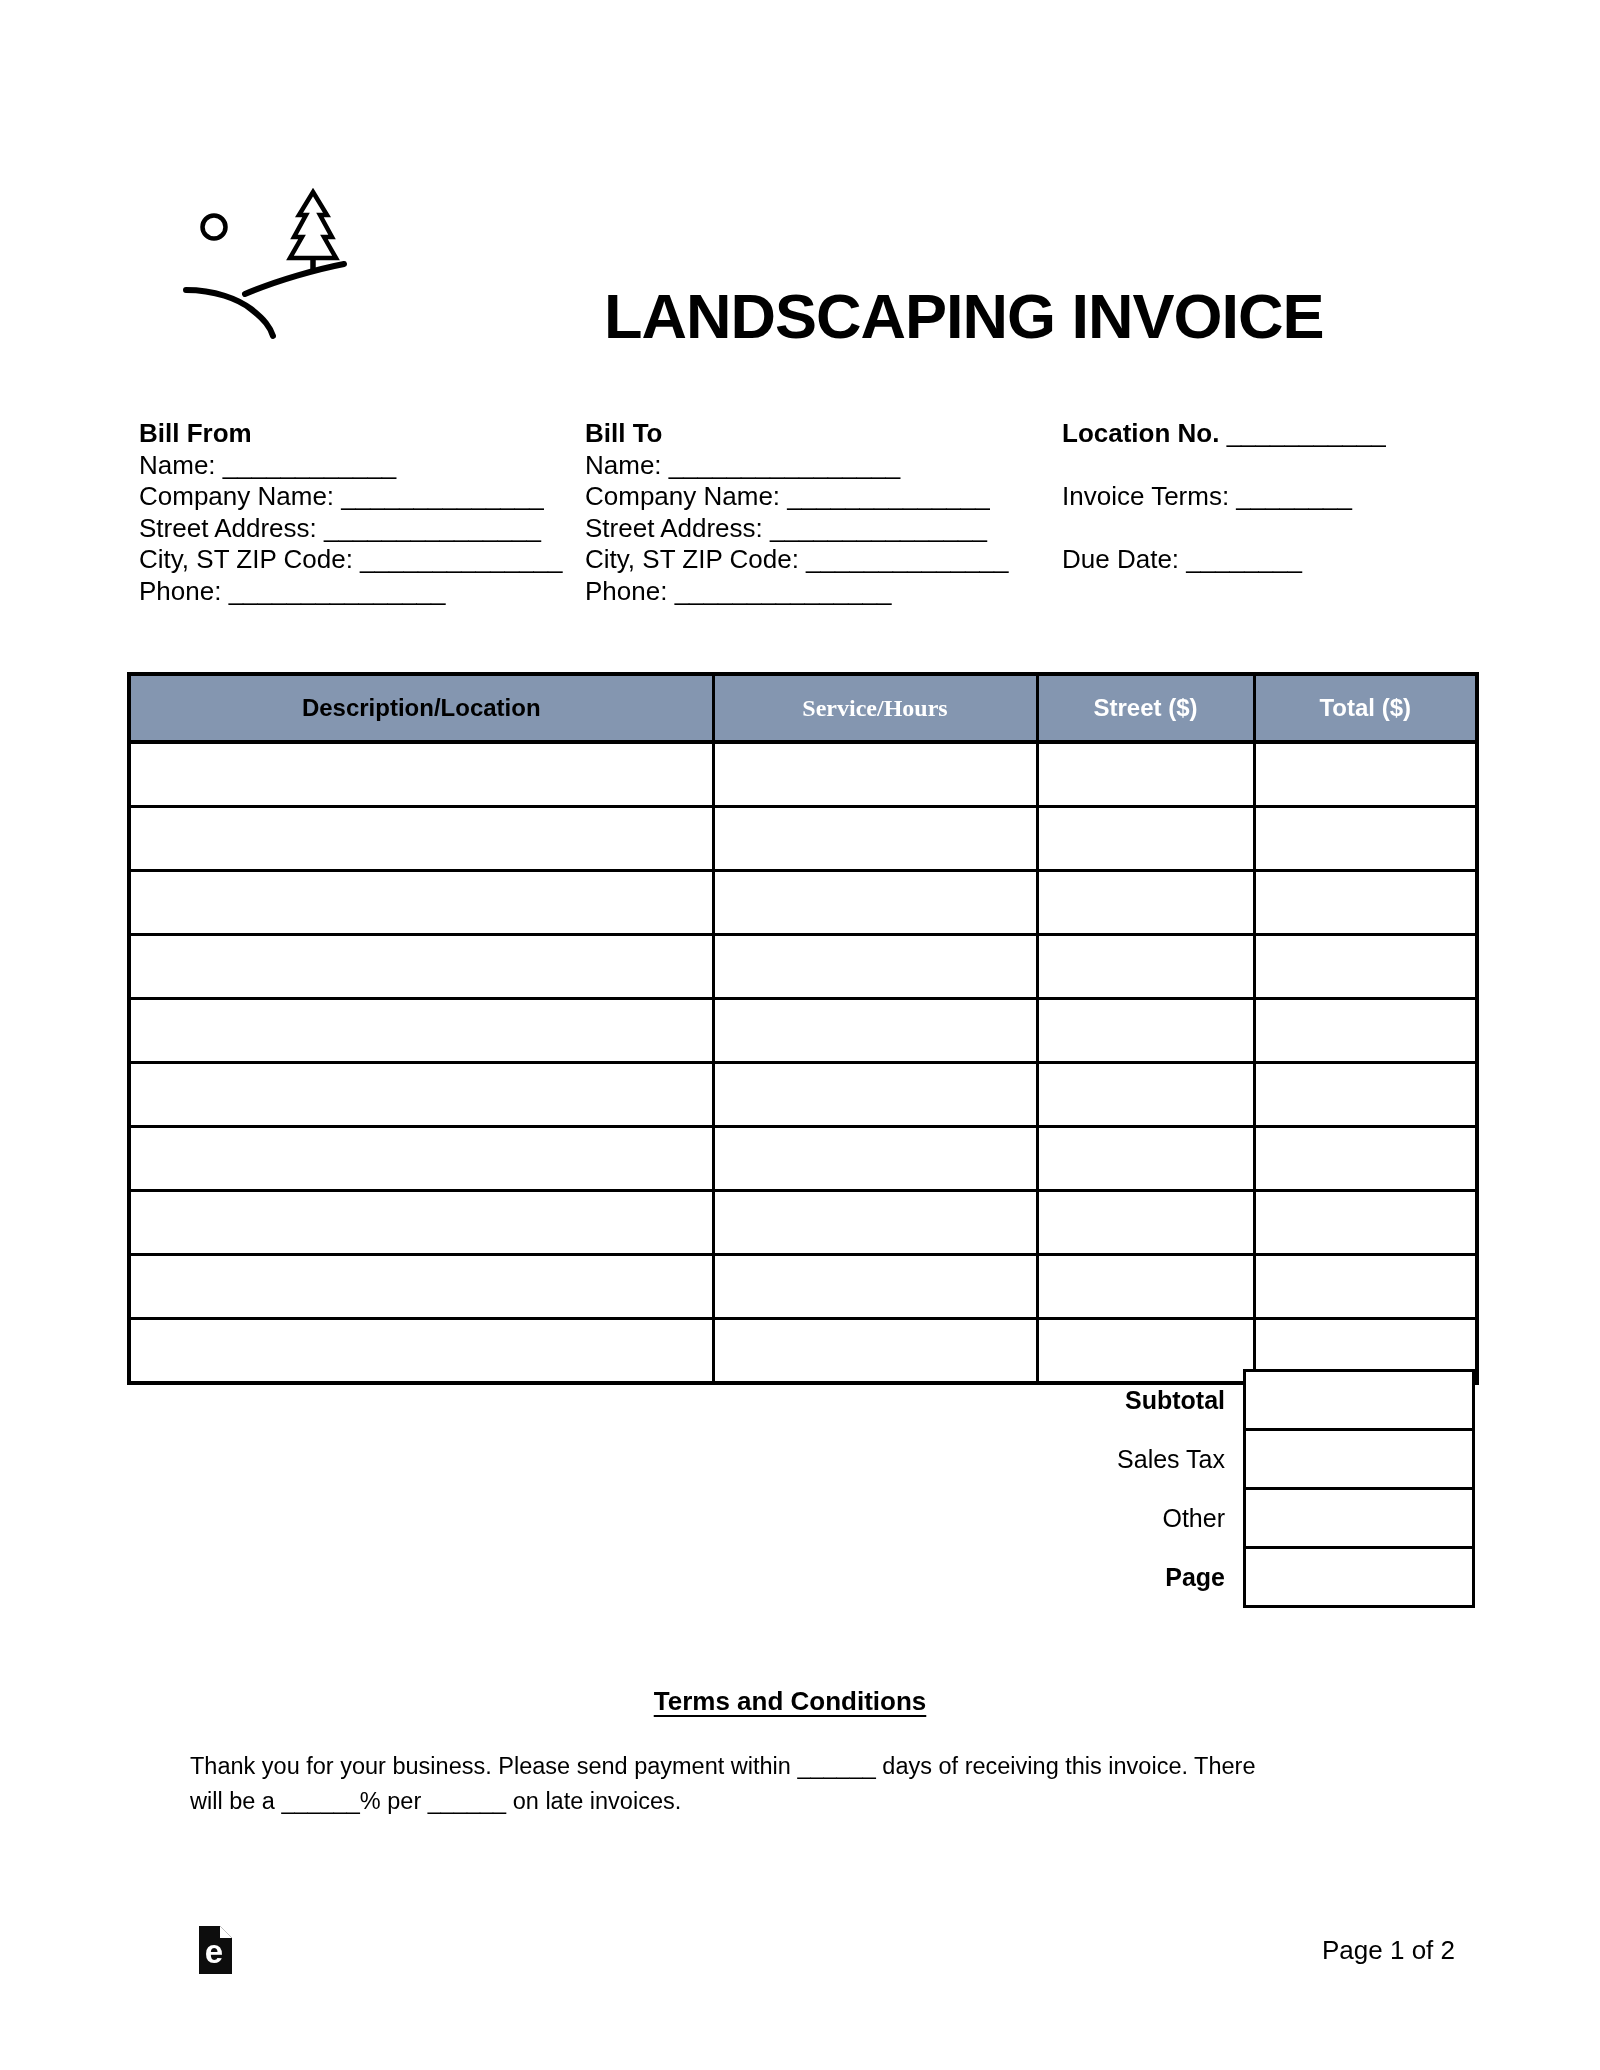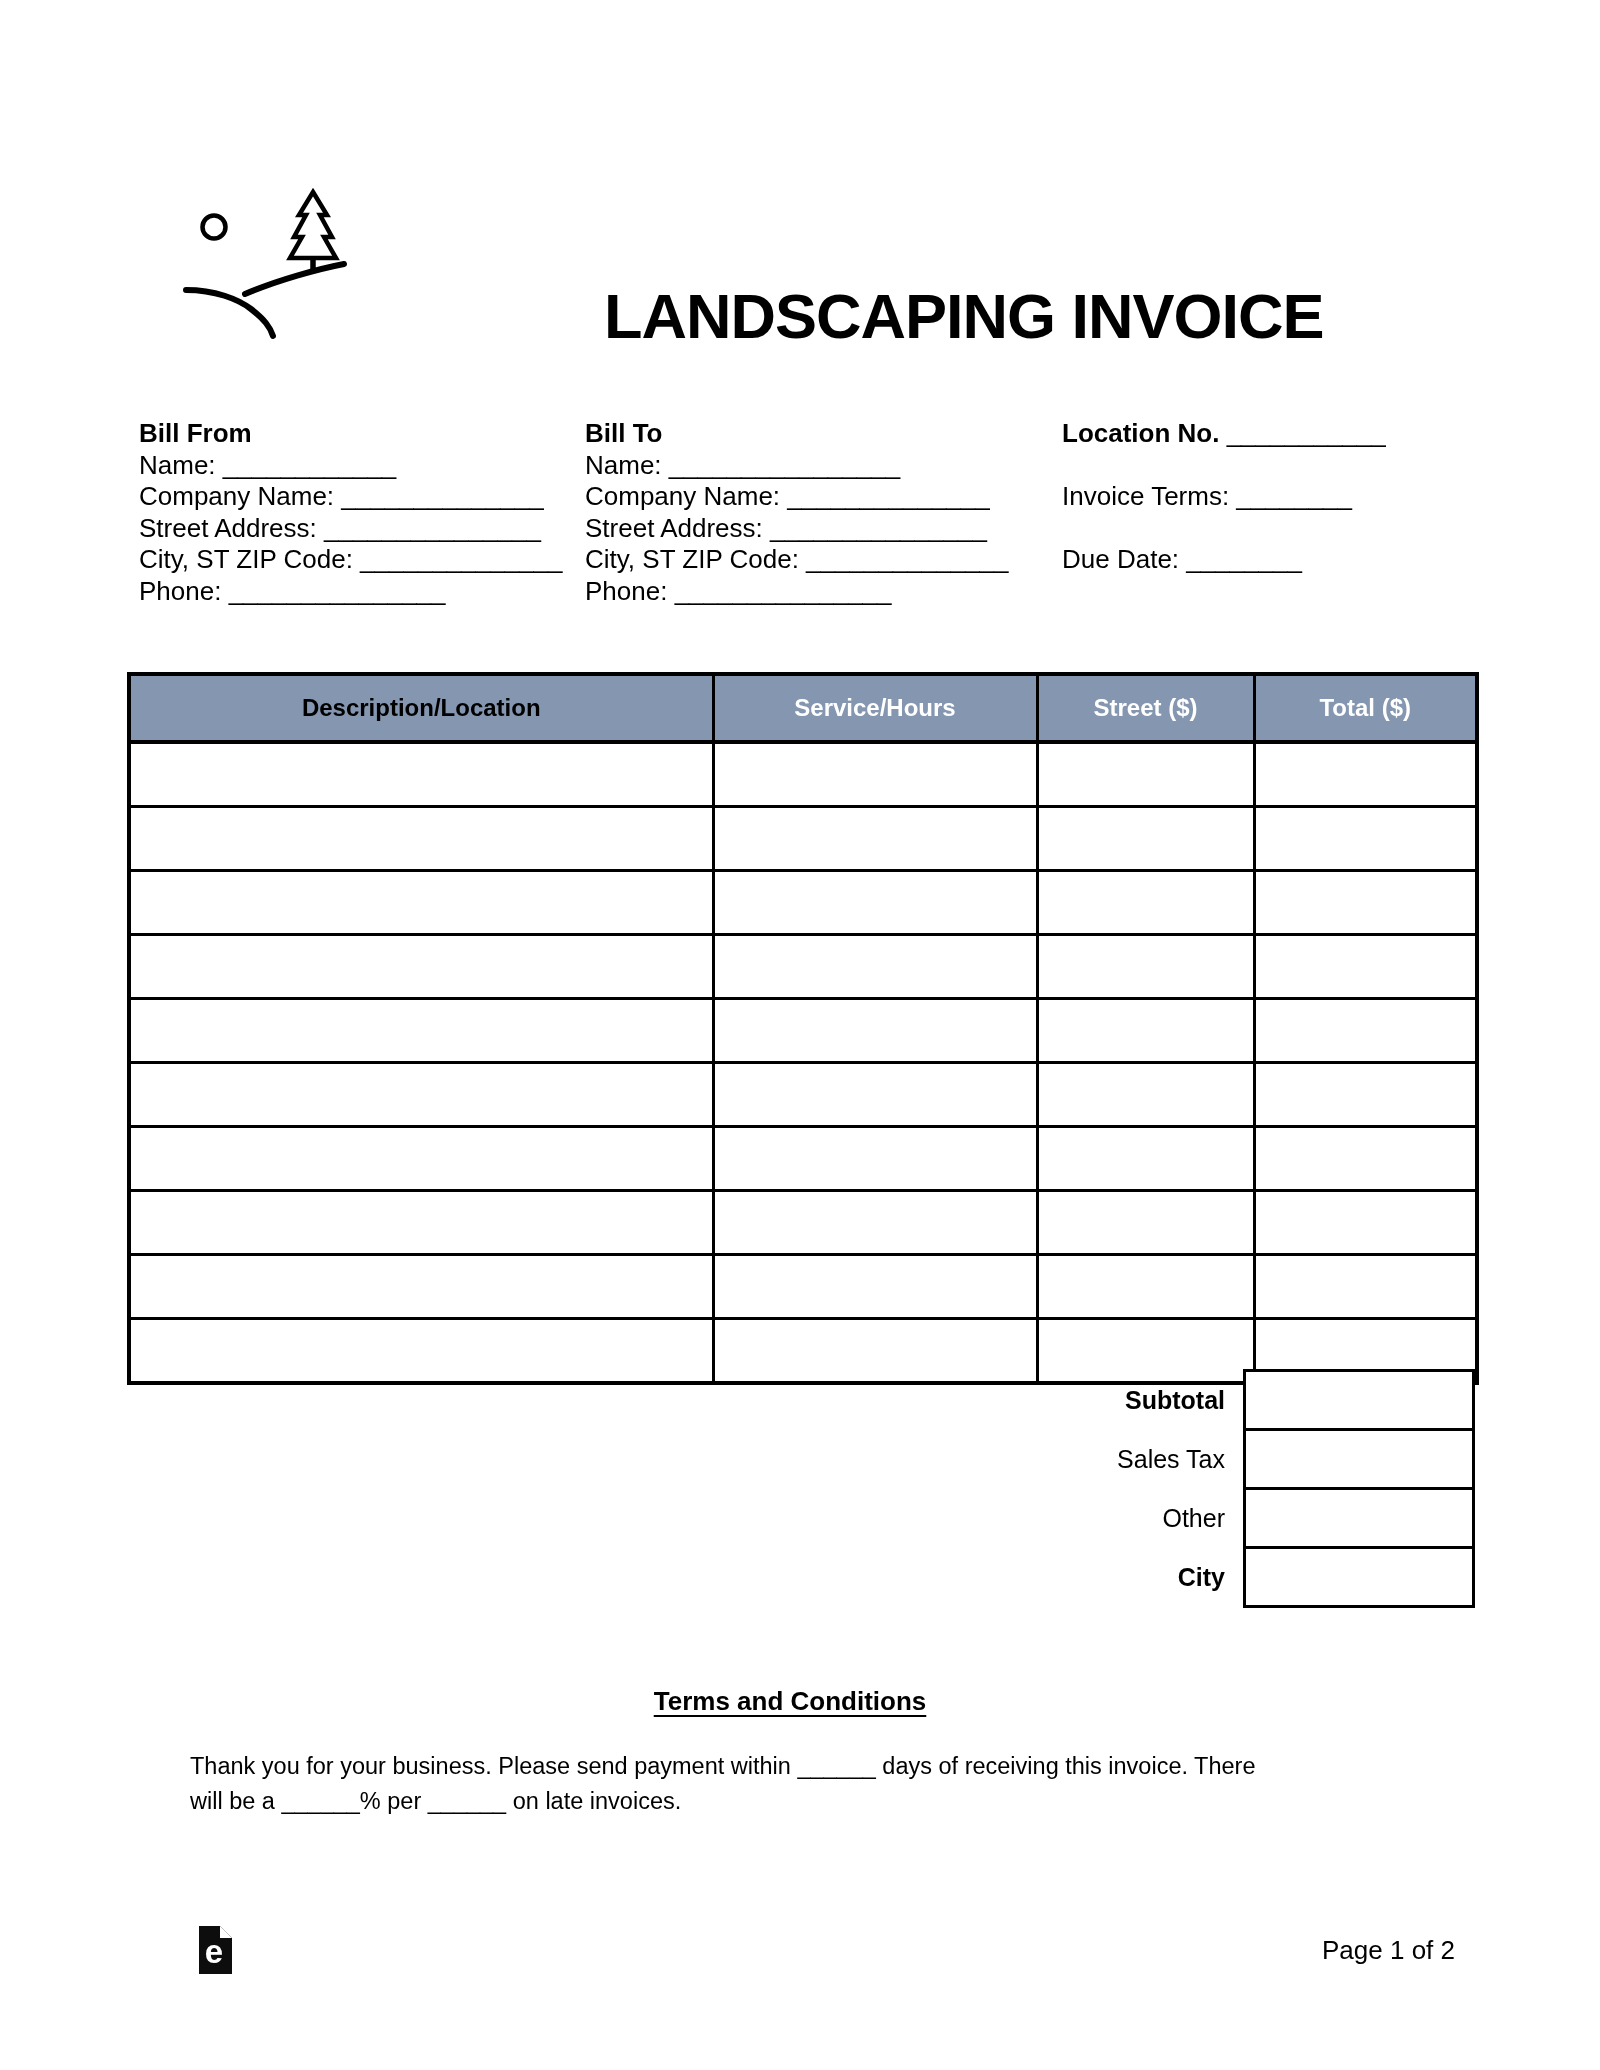--- a/index.html
+++ b/index.html
@@ -112,21 +112,21 @@
   <table class="inv-table">
     <colgroup>
       <col class="col-desc">
         <col class="col-serv">
         <col class="col-price">
         <col class="col-total">
     </colgroup>
     <thead>
       <tr>
         <th style="background: rgb(132, 150, 176); color: #000000;">Description/Location</th>
-        <th style="background: rgb(132, 150, 176); color: rgb(255, 255, 255);">Service/Hours</th>
+        <th style="background: rgb(132, 150, 176); color: rgb(255, 255, 255); font-family: Liberation Serif, serif;">Service/Hours</th>
         <th style="background: rgb(132, 150, 176); color: rgb(255, 255, 255);">Street ($)</th>
         <th style="background: rgb(132, 150, 176); color: rgb(255, 255, 255);">Total ($)</th>
       </tr>
     </thead>
     <tbody>
         <tr>
           <td></td>
           <td></td>
           <td></td>
           <td></td>
@@ -195,21 +195,21 @@
     </div>
     <div class="sum-row">
       <div class="sum-label">Sales Tax</div>
       <div class="sum-box"></div>
     </div>
     <div class="sum-row">
       <div class="sum-label">Other</div>
       <div class="sum-box"></div>
     </div>
     <div class="sum-row">
-      <div class="sum-label bold">City</div>
+      <div class="sum-label bold">Page</div>
       <div class="sum-box"></div>
     </div>
   </div>
 
   <div class="terms-heading">Terms and Conditions</div>
   <div class="terms-body">
     <div>Thank you for your business. Please send payment within ______ days of receiving this invoice. There</div>
     <div>will be a ______% per ______ on late invoices.</div>
   </div>
 

